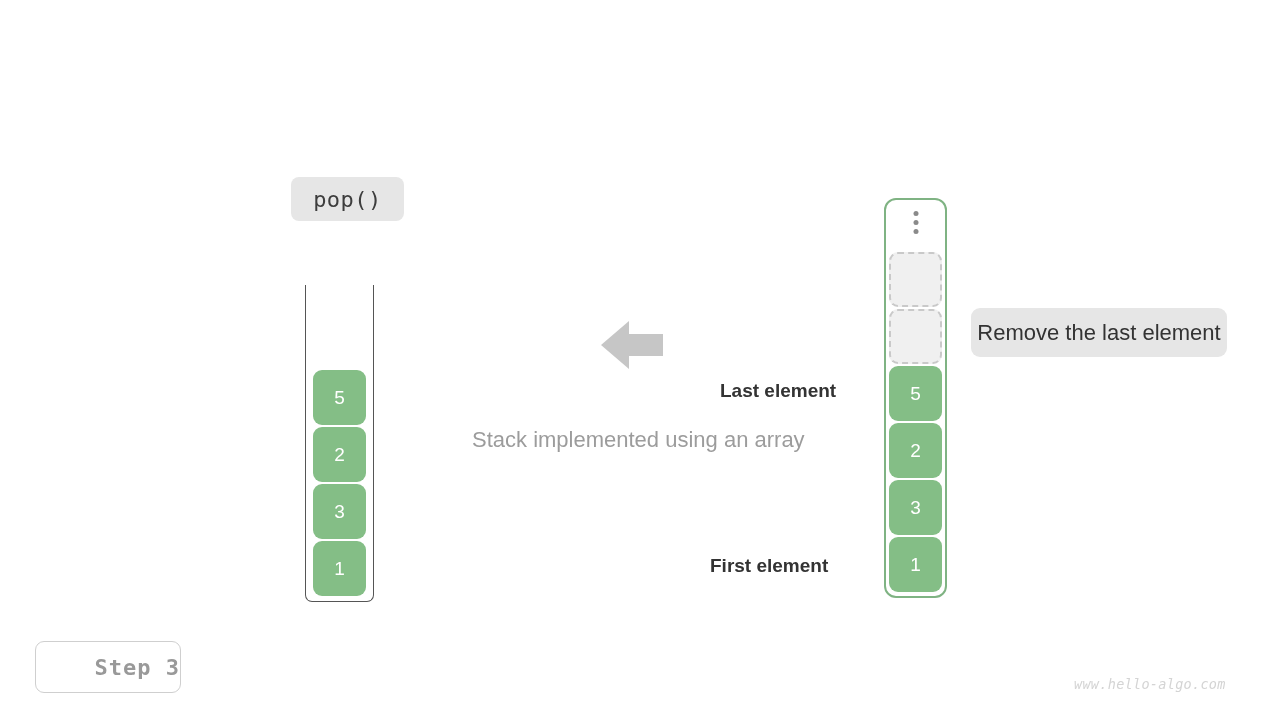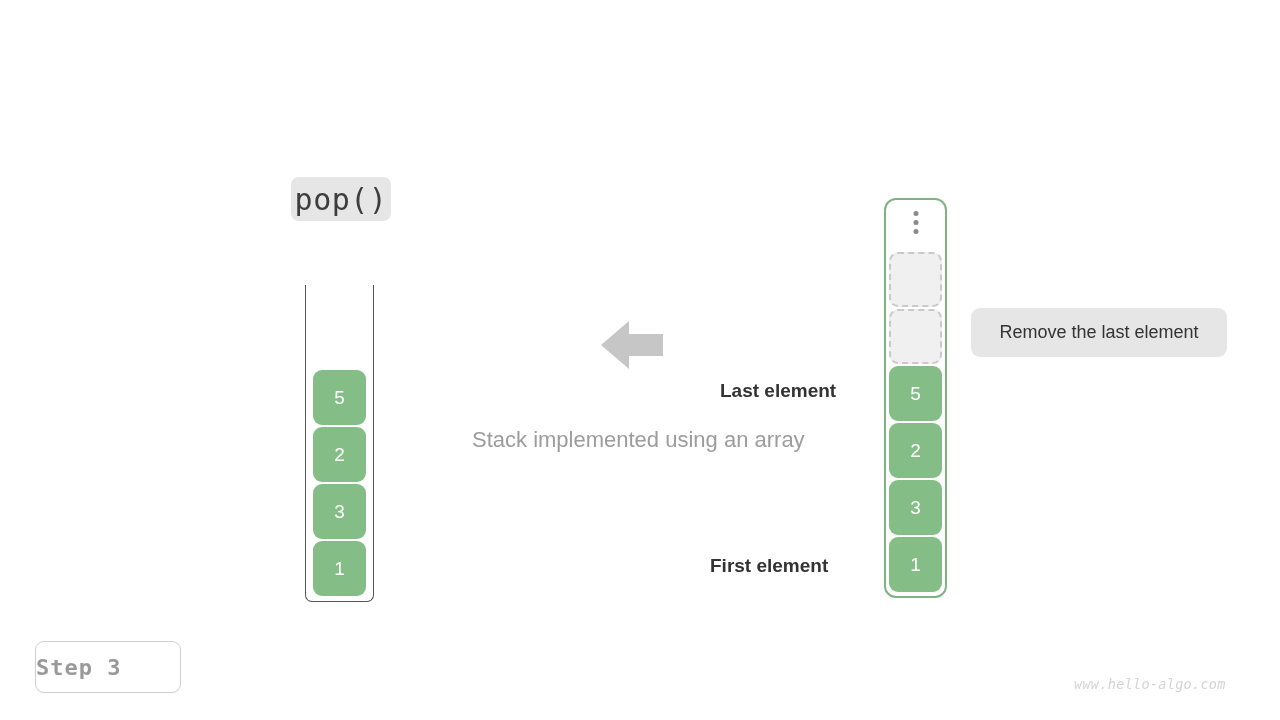--- a/index.html
+++ b/index.html
@@ -24,51 +24,51 @@
     display: flex;
     align-items: center;
     justify-content: center;
     color: #333333;
     box-sizing: border-box;
   }
 
   #op-label {
     left: 291px;
     top: 177px;
-    width: 100px;
+    width: 113px;
     height: 44px;
     font-family: "DejaVu Sans Mono", "Liberation Mono", monospace;
-    font-size: 30px;
+    font-size: 22px;
     letter-spacing: 0.5px;
     color: #3d3d3d;
   }
 
   #hint-label {
     left: 971px;
     top: 308px;
     width: 256px;
     height: 49px;
-    font-size: 18px;
+    font-size: 22px;
     color: #333333;
     border-radius: 9px;
   }
 
   
   #step-badge {
     position: absolute;
     left: 35px;
     top: 641px;
     width: 146px;
     height: 52px;
     border: 1px solid #cfcfcf;
     border-radius: 9px;
     background: #ffffff;
     display: flex;
     align-items: center;
-    justify-content: flex-start;
+    justify-content: flex-end;
     font-family: "DejaVu Sans Mono", "Liberation Mono", monospace;
     font-size: 22px;
     font-weight: bold;
     letter-spacing: 1px;
     color: #999999;
     box-sizing: border-box;
   }
 
   
   #watermark {

